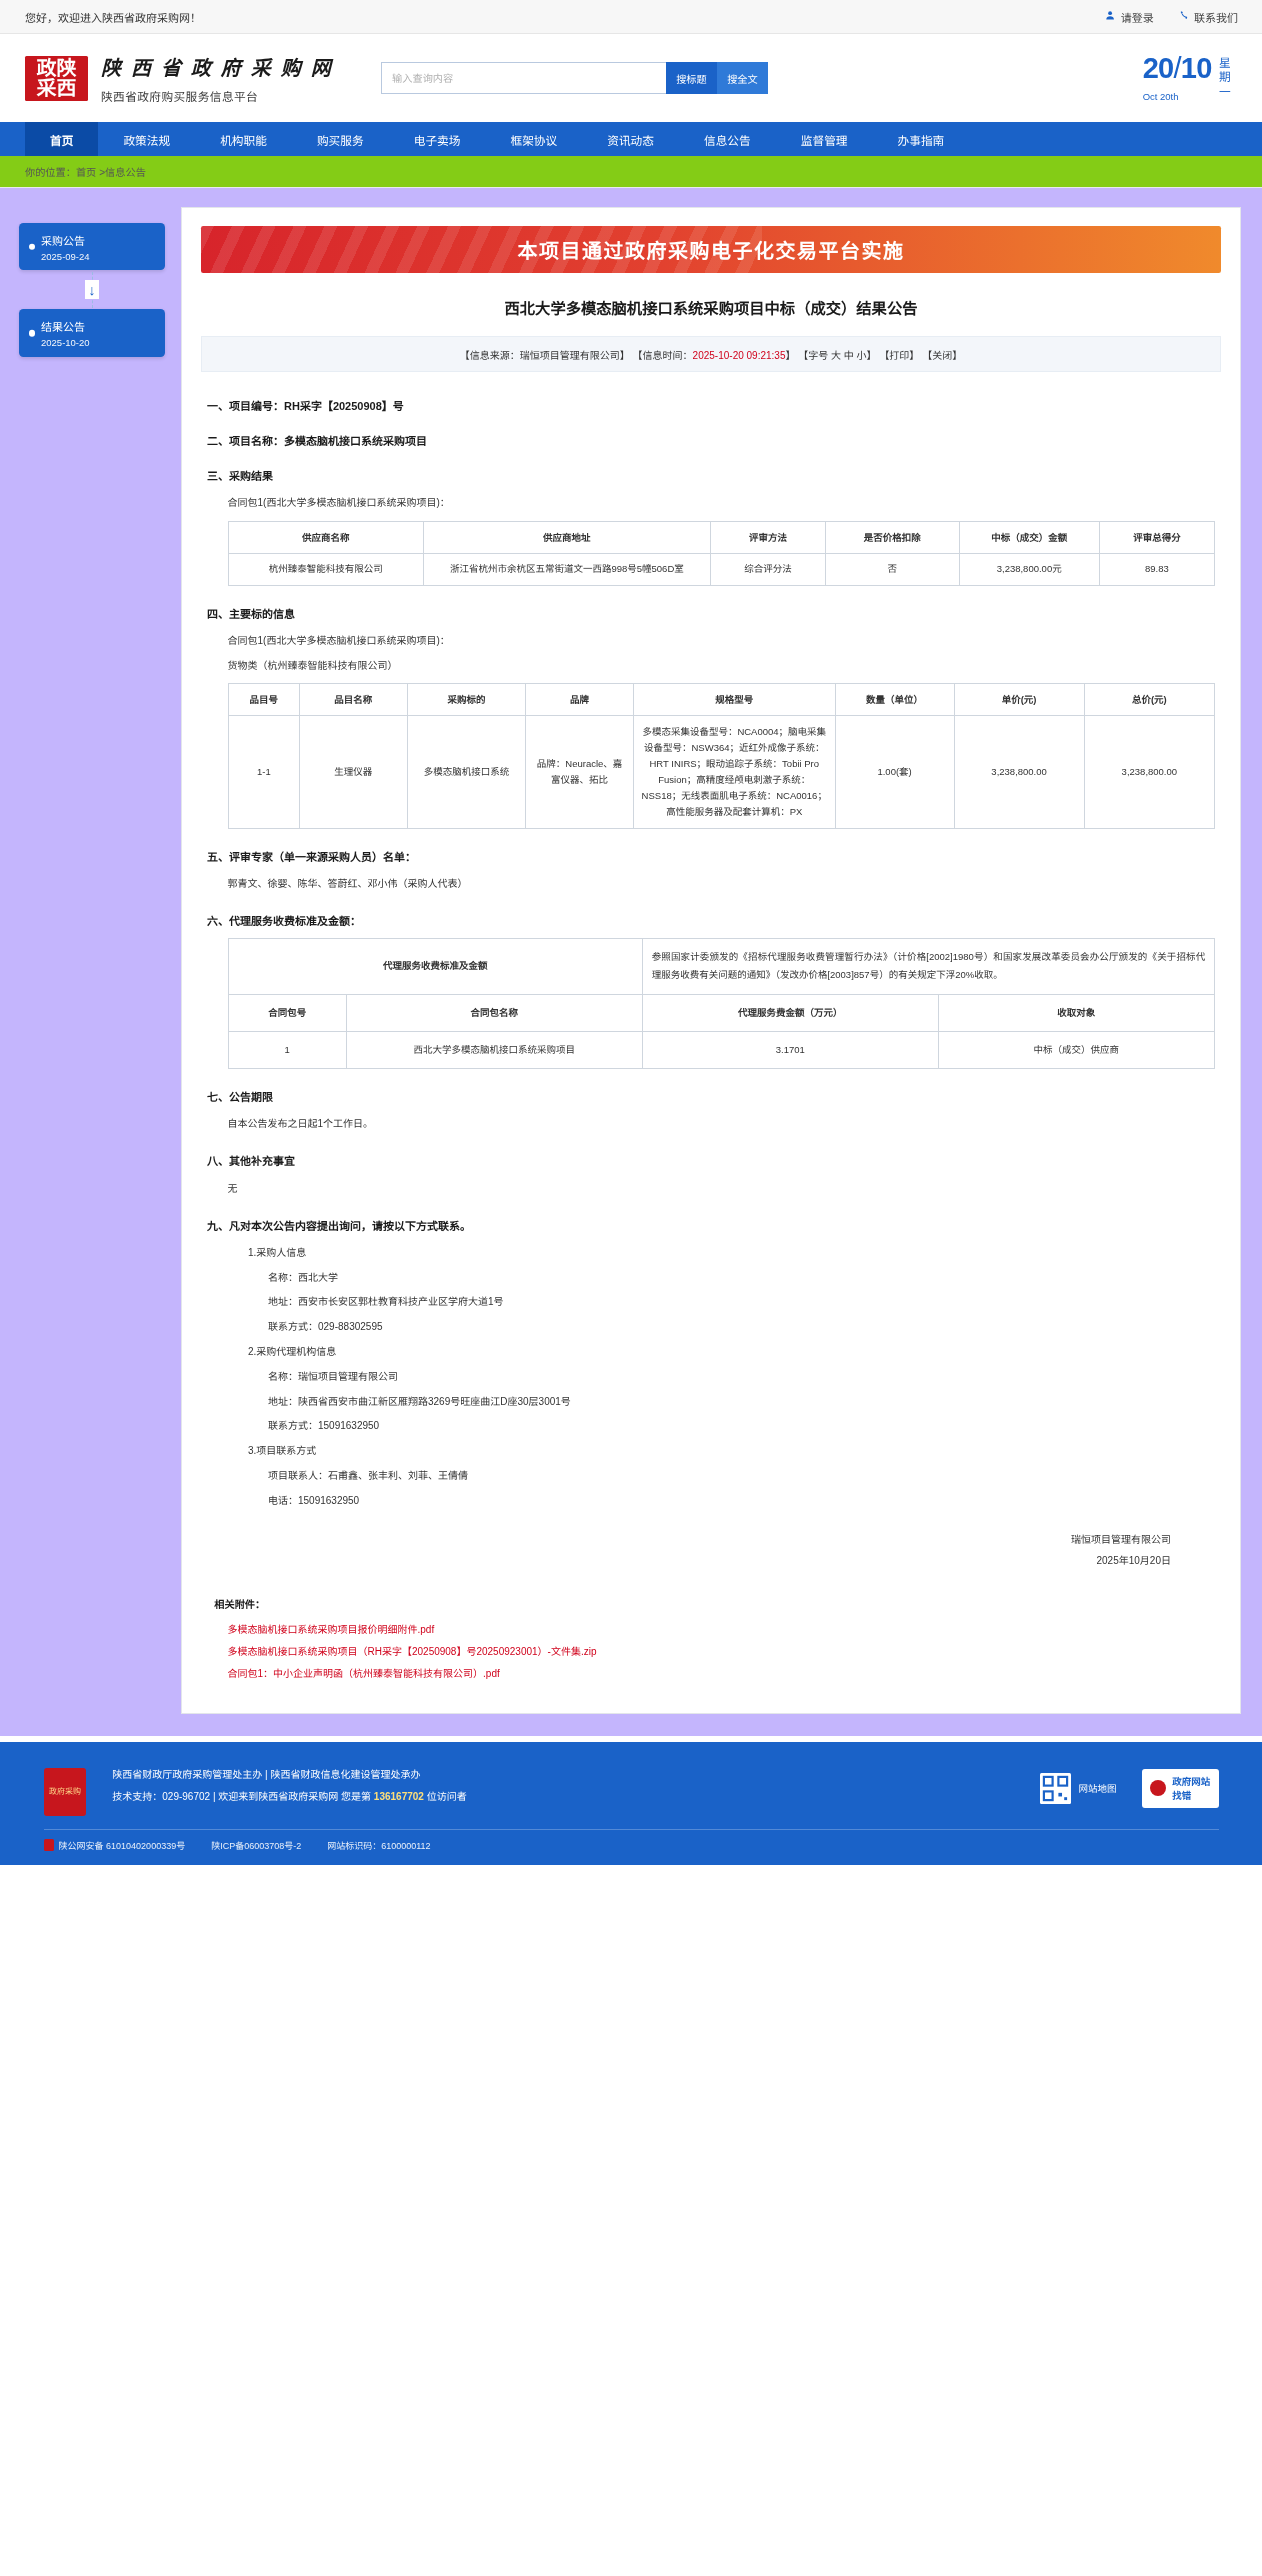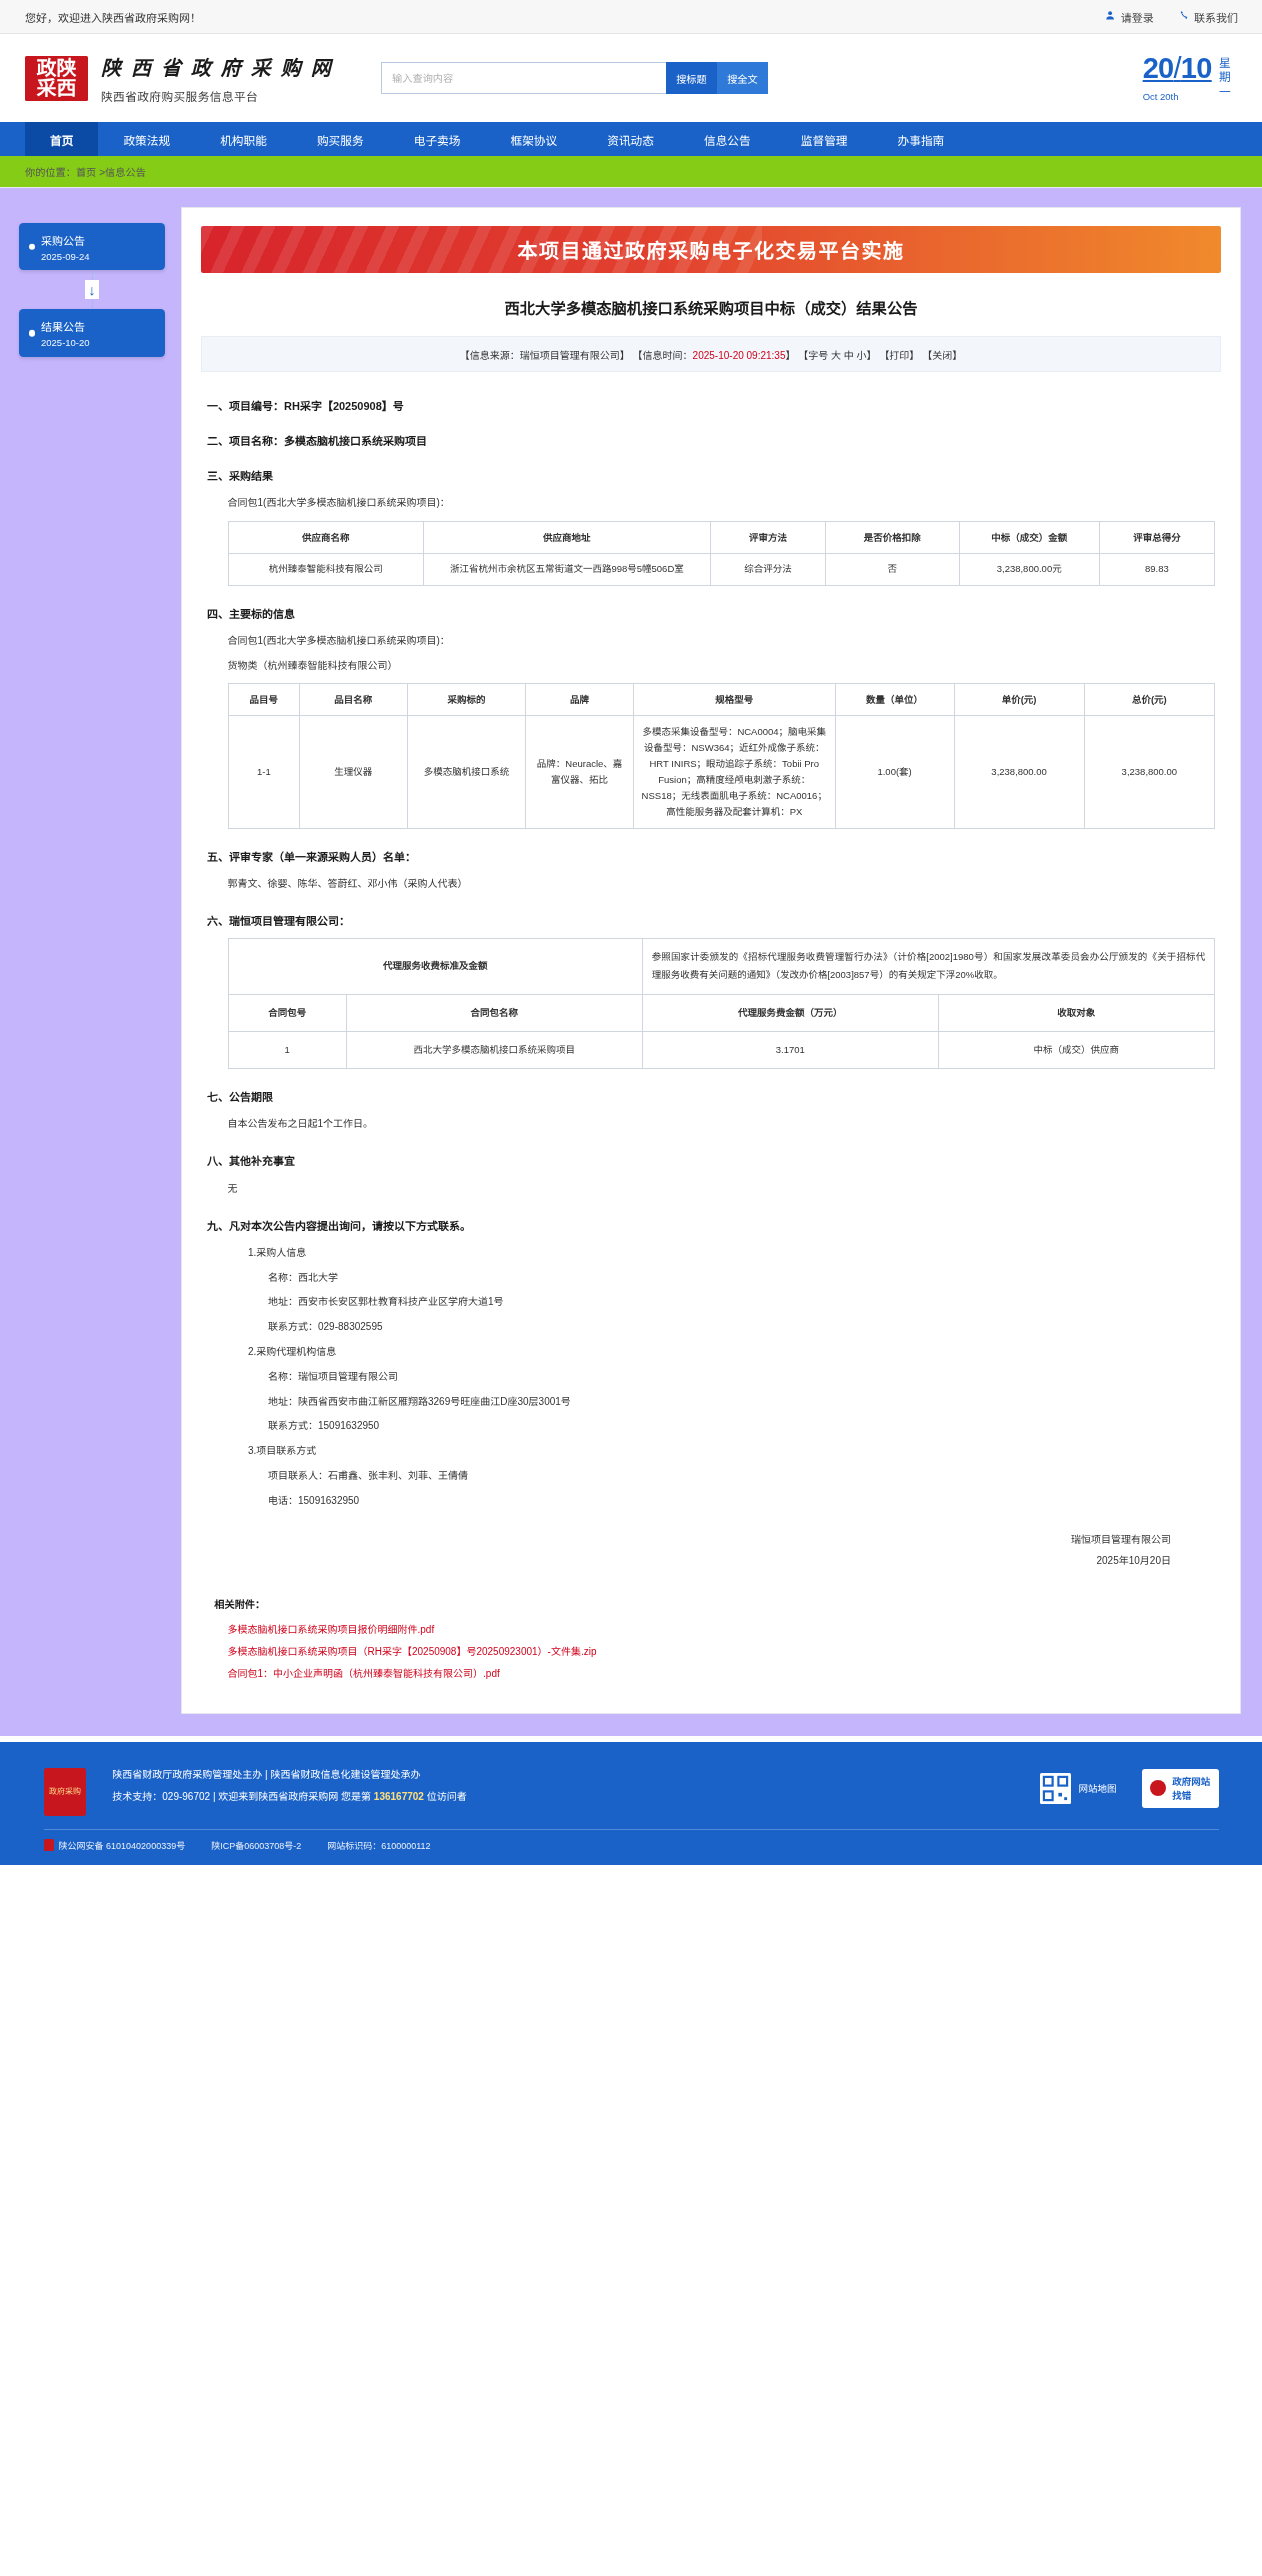--- a/index.html
+++ b/index.html
@@ -83,21 +83,20 @@
   }
   .btn-search.alt { background:#2f7ad8; }
   .datebox {
     margin-left:auto;
     display:flex; align-items:flex-start; gap:7.3px;
     padding-right: 7.3px;
   }
   .datebox .dnum {
     font-size: 29px; font-weight:700; color:#1a62c8; line-height:1;
     letter-spacing:-0.7px;
-    text-decoration:underline;
   }
   .datebox .slash { color:#1a62c8; font-weight:400; }
   .datebox .dsub { font-size:9.5px; color:#1a62c8; margin-top:7.3px; }
   .datebox .week {
     font-size:11.7px; color:#1a62c8; line-height:1.25; margin-top:1.5px;
   }
   .datebox .week span { display:block; }
 
   
   .nav {
@@ -468,21 +467,21 @@
               <td>1.00(套)</td>
               <td>3,238,800.00</td>
               <td>3,238,800.00</td>
             </tr>
           </tbody>
         </table>
 
         <h3 class="sec">五、评审专家（单一来源采购人员）名单：</h3>
         <p class="para">郭青文、徐婴、陈华、答蔚红、邓小伟（采购人代表）</p>
 
-        <h3 class="sec">六、瑞恒项目管理有限公司：</h3>
+        <h3 class="sec">六、代理服务收费标准及金额：</h3>
 
         <table class="fee">
           <tbody>
             <tr>
               <th style="width:42%">代理服务收费标准及金额</th>
               <td class="just">参照国家计委颁发的《招标代理服务收费管理暂行办法》（计价格[2002]1980号）和国家发展改革委员会办公厅颁发的《关于招标代理服务收费有关问题的通知》（发改办价格[2003]857号）的有关规定下浮20%收取。</td>
             </tr>
           </tbody>
         </table>
         <table class="fee" style="margin-top:-0.7px">

